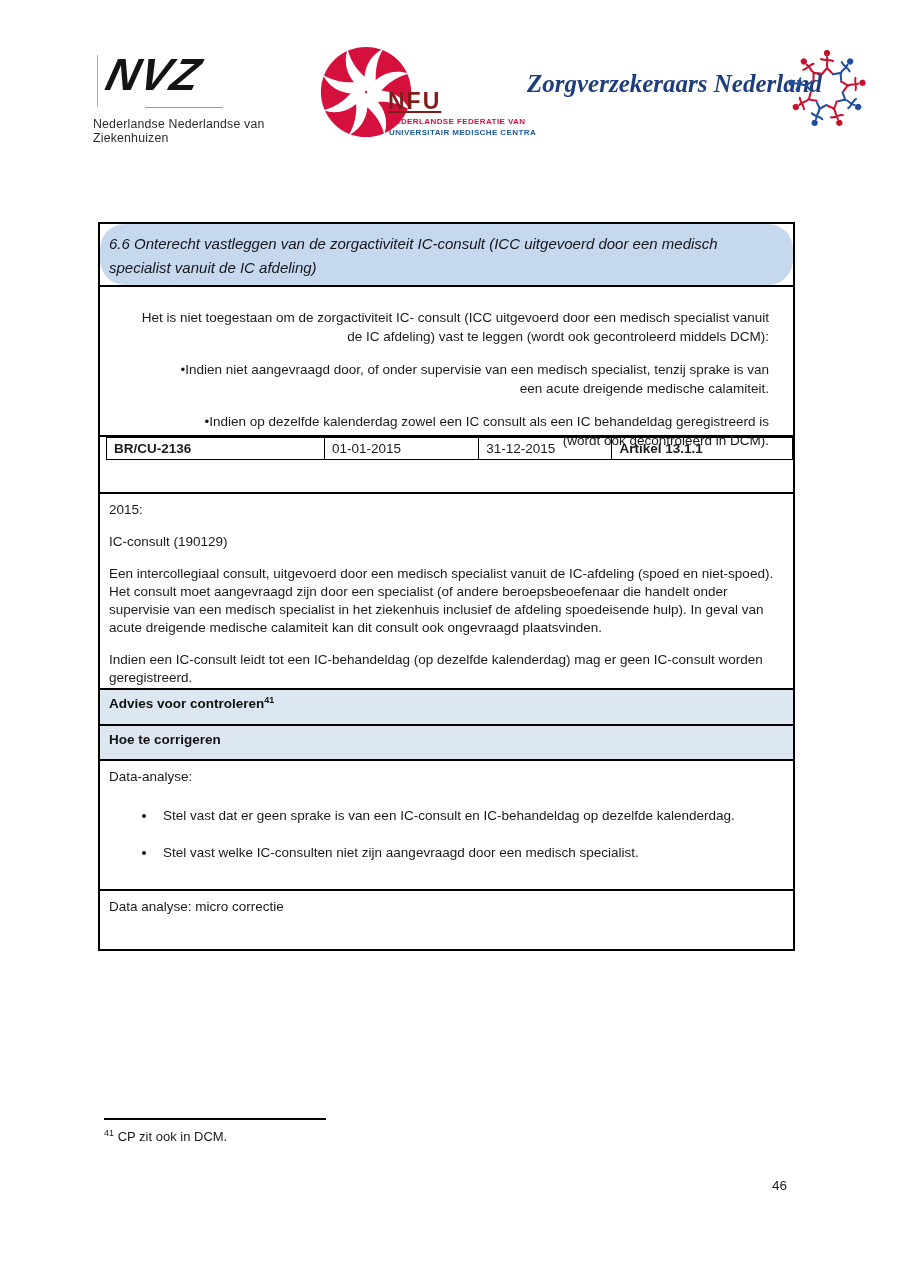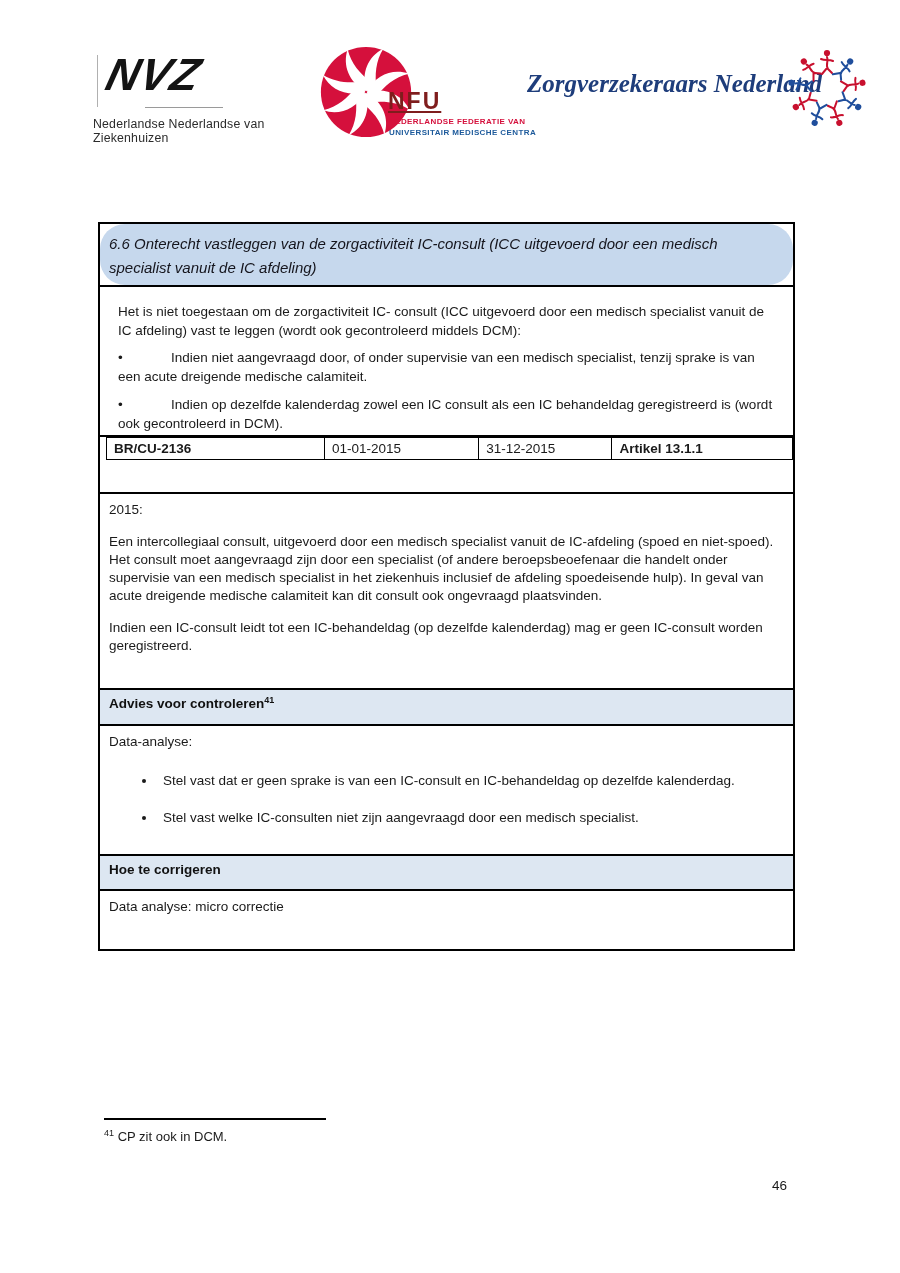--- a/index.html
+++ b/index.html
@@ -31,21 +31,21 @@
   .zn-emblem{position:absolute;left:784px;top:46px;}
   
   .doc-box{position:absolute;left:98px;top:222px;width:697px;border:2px solid #000;background:#fff;box-sizing:border-box;}
   .row{box-sizing:border-box;border-top:2px solid #000;}
   .row:first-child{border-top:none;}
   .band-main{
     background:#c6d8ed;height:61px;padding:8px 10px 0 9px;
     font-size:15px;font-style:italic;line-height:24px;color:#15151d;border-radius:25px;
   }
   .body-intro{height:150px;padding:7px 9px;font-size:13.5px;line-height:18.5px;}
-  .body-intro p{margin:9px;}
+  .body-intro p{margin:15px;text-align:right;}
   .tabbullet{margin-top:16px;}
   .tabbullet.small-gap{margin-top:10px;}
   .bchar{display:inline-block;width:53px;}
   .reg-row{height:57px;display:flex;flex-direction:column;justify-content:space-between;}
   .reg-heading{
     padding:4px 9px 0;font-size:15.5px;font-weight:bold;font-style:italic;color:#4474a8;
   }
   .reg-table{border-collapse:collapse;margin-left:6px;font-size:13.5px;}
   .reg-table td{border:1.5px solid #000;padding:2px 7px;line-height:17px;white-space:nowrap;}
   .reg-table td.c0{width:142px;font-weight:bold;}
@@ -183,40 +183,41 @@
             <td class="c1">01-01-2015</td>
             <td class="c2">31-12-2015</td>
             <td class="c3">Artikel 13.1.1</td>
           </tr>
         </tbody>
       </table>
     </section>
 
     <section class="row policy">
       <p>2015:</p>
+      <p>IC-consult (190129)</p>
       <p>Een intercollegiaal consult, uitgevoerd door een medisch specialist vanuit de IC-afdeling (spoed en niet-spoed). Het consult moet aangevraagd zijn door een specialist (of andere beroepsbeoefenaar die handelt onder supervisie van een medisch specialist in het ziekenhuis inclusief de afdeling spoedeisende hulp). In geval van acute dreigende medische calamiteit kan dit consult ook ongevraagd plaatsvinden.</p>
       <p>Indien een IC-consult leidt tot een IC-behandeldag (op dezelfde kalenderdag) mag er geen IC-consult worden geregistreerd.</p>
     </section>
 
     <section class="row band-sub">
       <span>Advies voor controleren</span><sup class="fnref">41</sup>
+    </section>
+
+    <section class="row band-sub short">
+      <span>Hoe te corrigeren</span>
     </section>
 
     <section class="row analysis">
       <p>Data-analyse:</p>
       <ul>
         <li>Stel vast dat er geen sprake is van een IC-consult en IC-behandeldag op dezelfde kalenderdag.</li>
         <li>Stel vast welke IC-consulten niet zijn aangevraagd door een medisch specialist.</li>
       </ul>
     </section>
 
-    <section class="row band-sub short">
-      <span>Hoe te corrigeren</span>
-    </section>
-
     <section class="row correction">
       <p>Data analyse: micro correctie</p>
     </section>
 
   </main>
 
   <div class="footnote-rule"></div>
   <div class="footnote">
     <sup>41</sup>
     <span>CP zit ook in DCM.</span>

